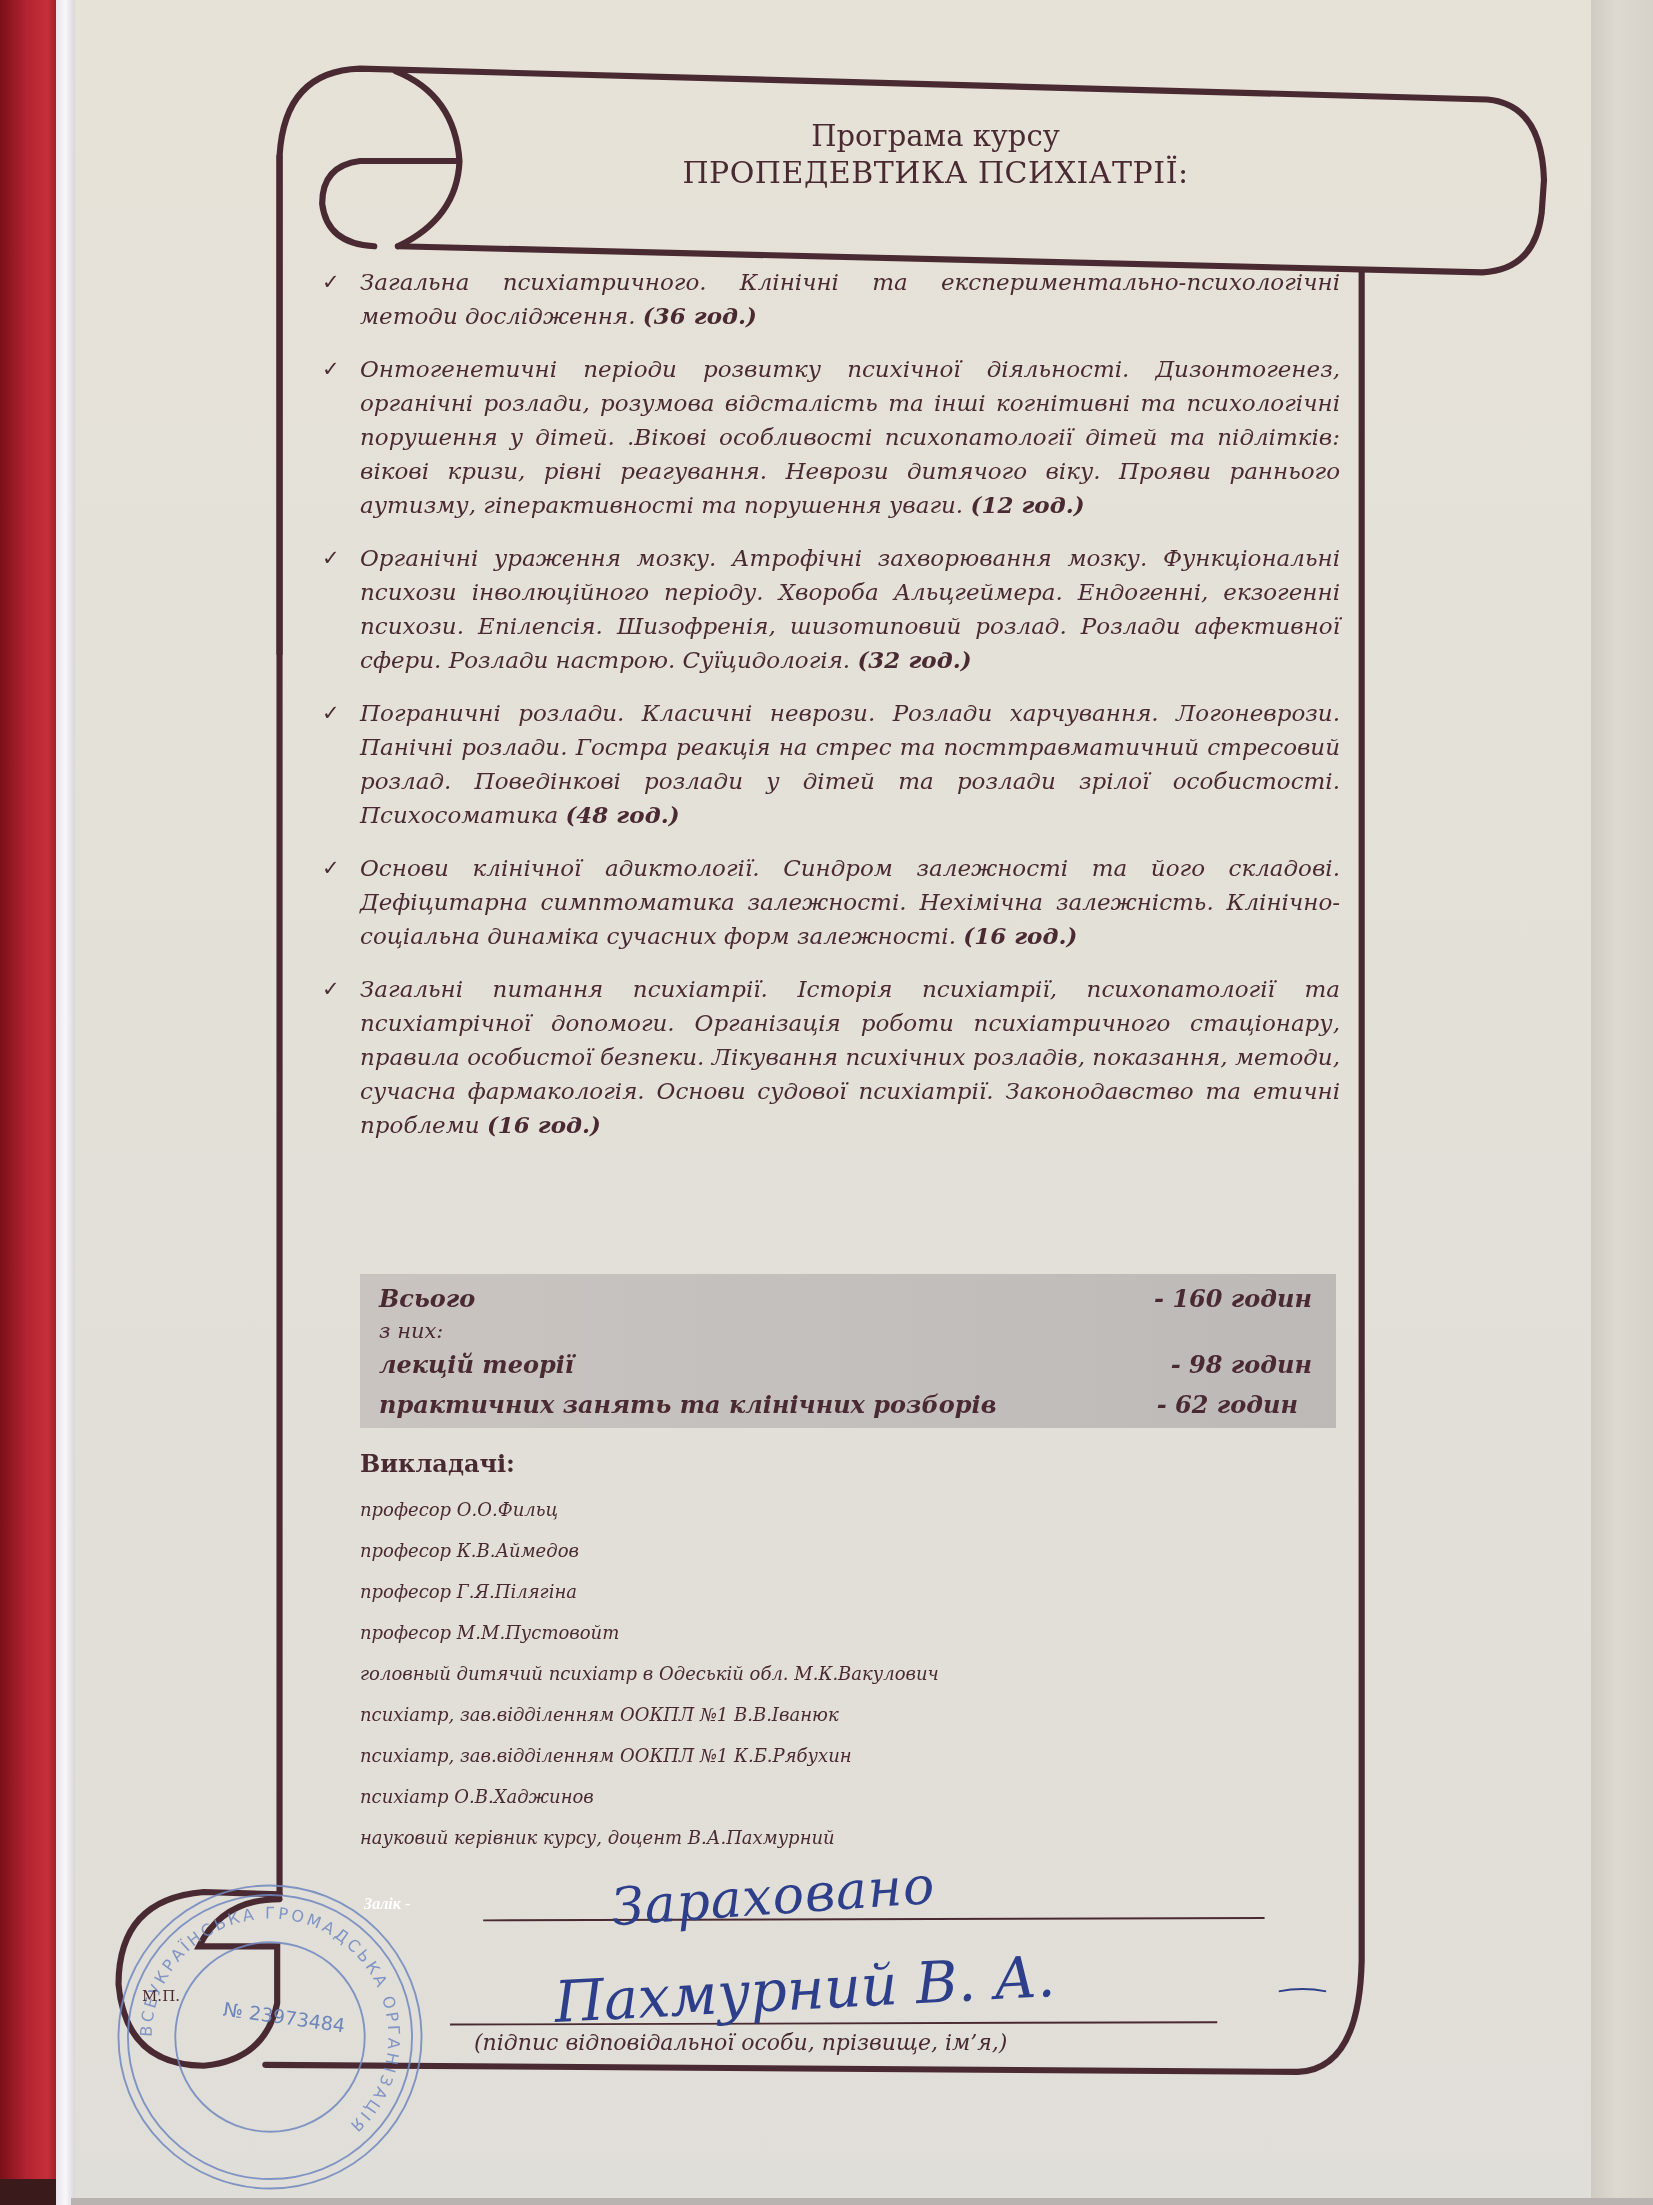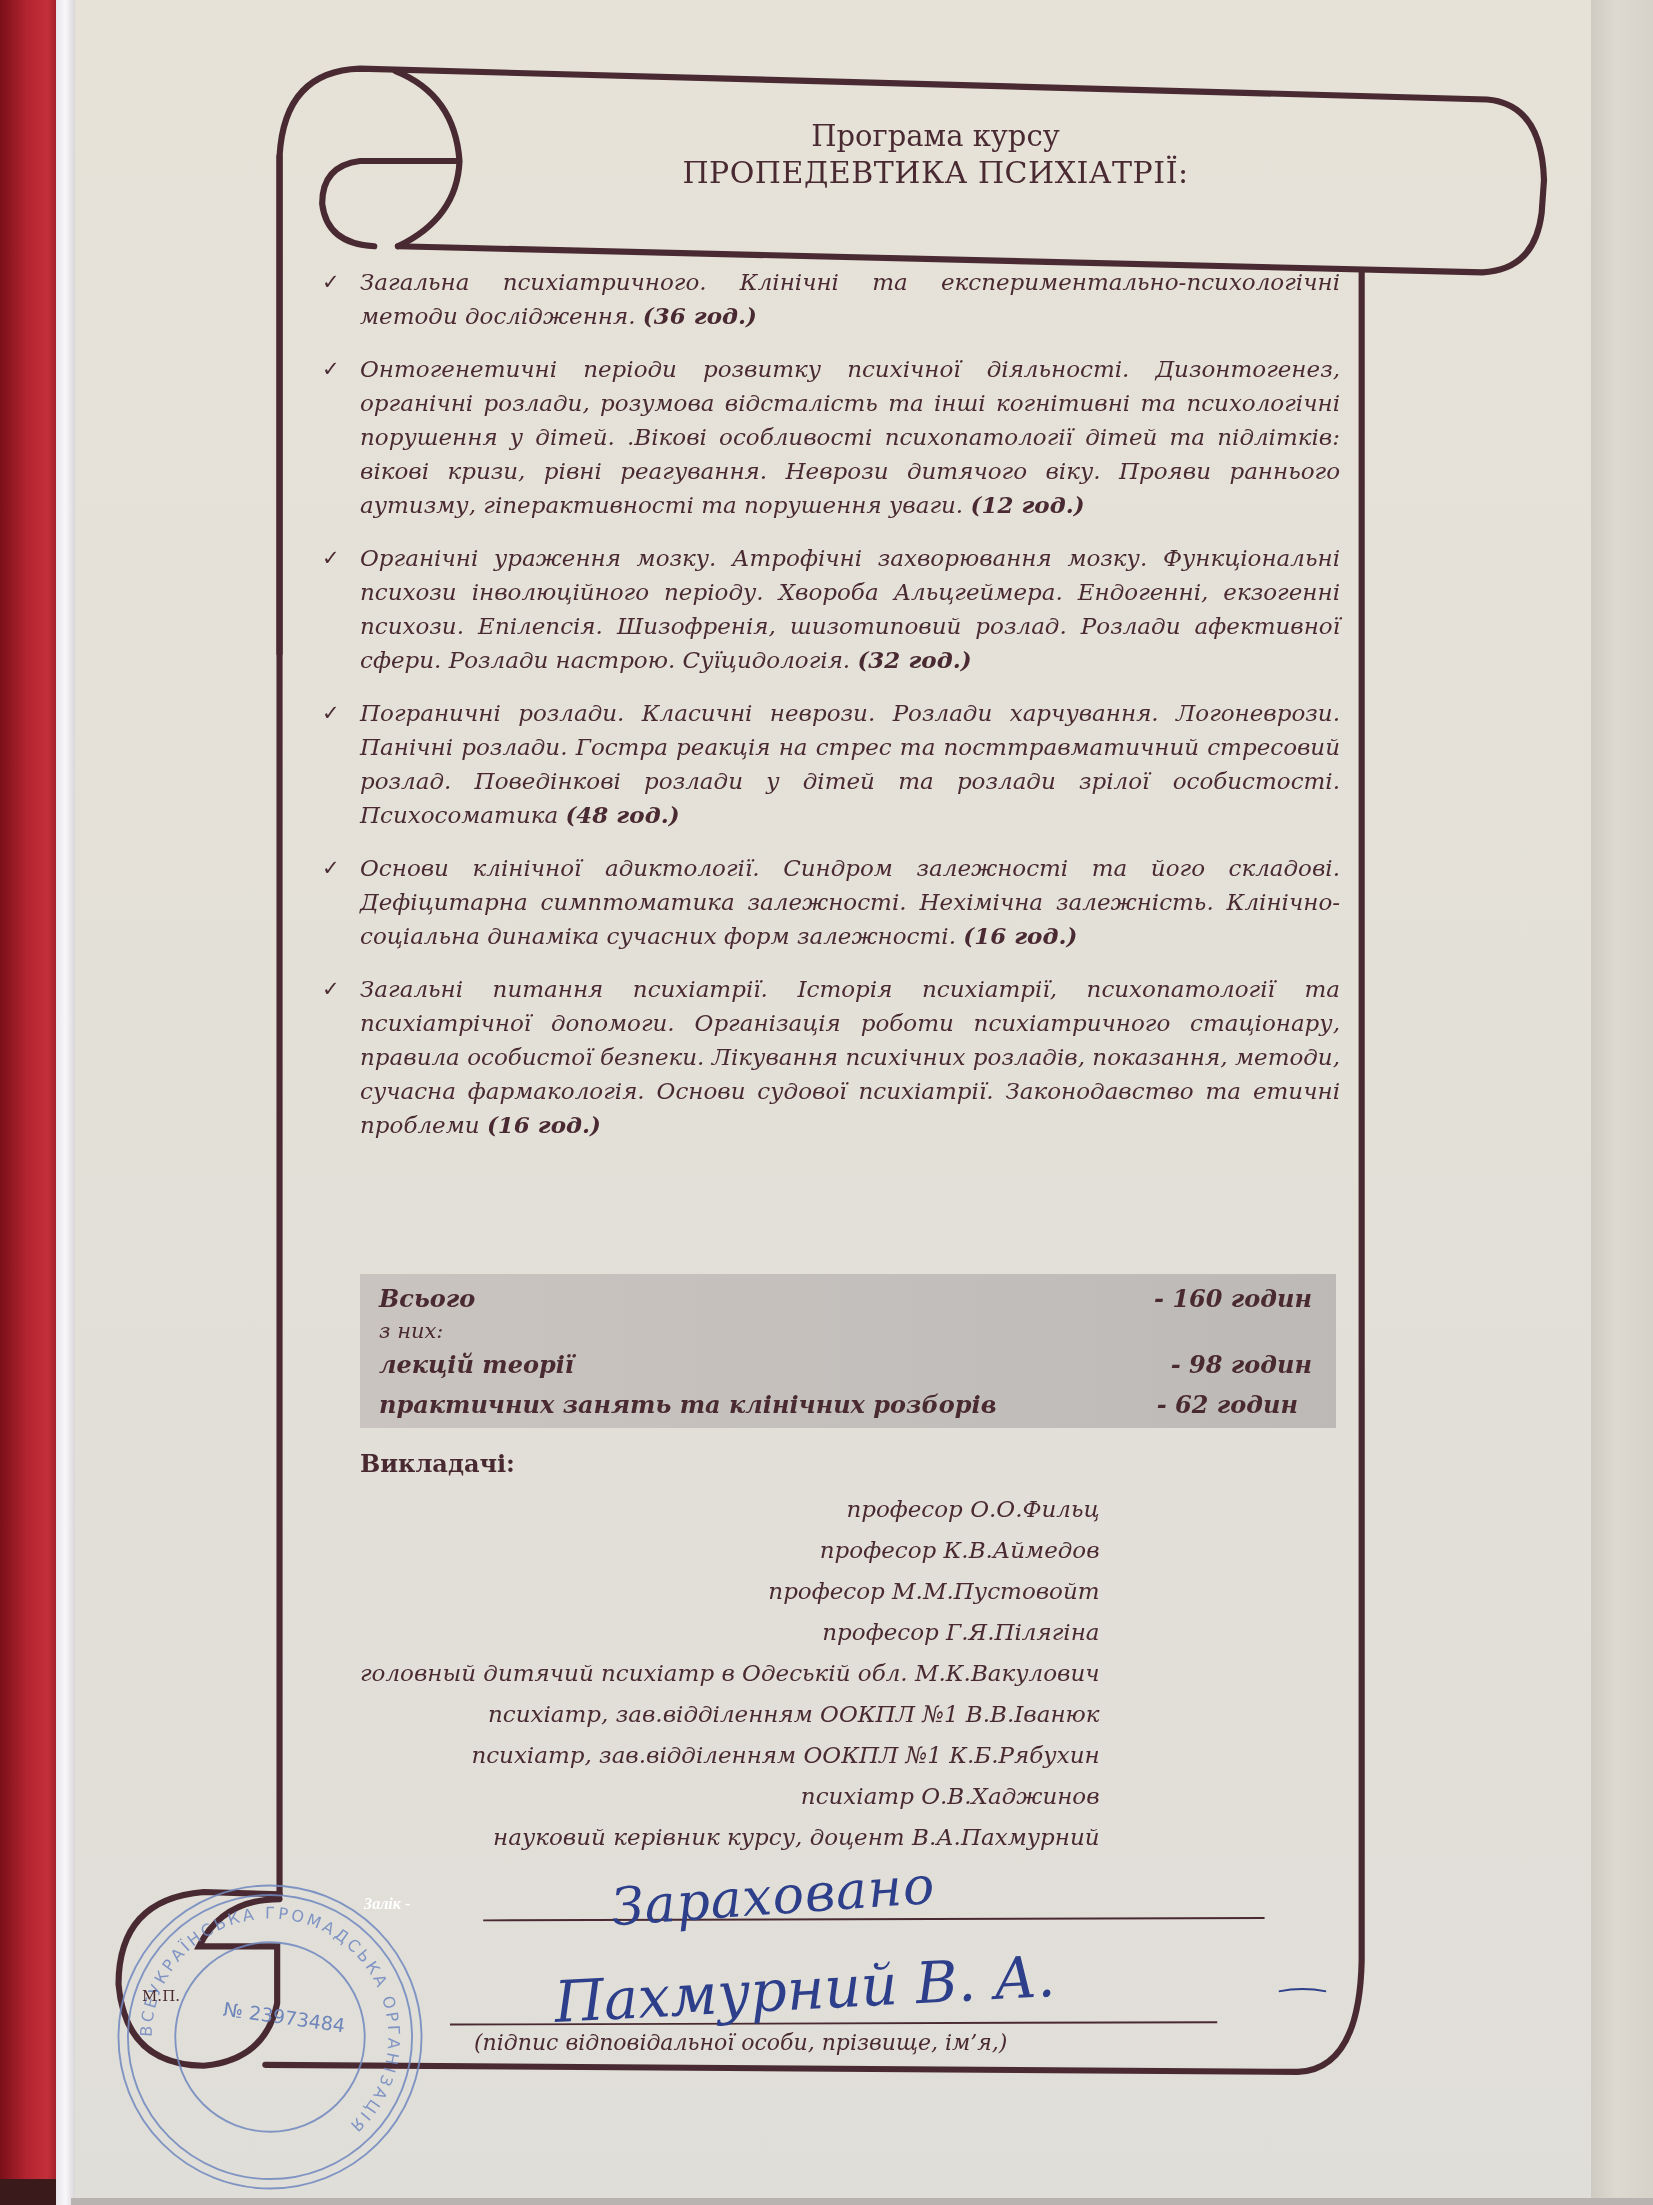--- a/index.html
+++ b/index.html
@@ -34,21 +34,21 @@
 
   .summary { position:absolute; left:360px; top:1274px; width:976px; height:154px;
     background:linear-gradient(90deg,#c9c4c0,#c2bebb 60%,#bdb9b6); }
   .sum-row { position:absolute; left:19px; right:24px; font-family:"DejaVu Serif", serif;
     font-style:italic; font-weight:bold; font-size:24px; color:#4a2a32; }
   .sum-row .val { position:absolute; right:0; top:0; }
   .sum-sub { position:absolute; left:19px; top:45px; font-style:italic; font-size:21px; color:#4a2a32; font-family:"DejaVu Serif", serif; }
 
   .teachers { position:absolute; left:360px; top:1449px; font-family:"DejaVu Serif", serif; color:#4a2a32; }
   .teachers .head { font-weight:bold; font-size:24px; margin-bottom:11.4px; }
-  .teachers .t { font-style:italic; font-size:23px; line-height:41px; white-space:nowrap;text-align:right; }
+  .teachers .t { font-style:italic; font-size:18px; line-height:41px; white-space:nowrap; }
 
   .zalik { position:absolute; left:364px; top:1895px; font-family:Liberation Serif, serif; font-style:italic;
     font-weight:bold; font-size:16px; color:#ffffff; }
   .mp { position:absolute; left:142px; top:1987px; font-family:"DejaVu Serif", serif; font-size:15px; color:#4a2a32; }
   .sig-caption { position:absolute; left:474px; top:2030px; font-family:"DejaVu Serif", serif; font-style:italic;
     font-size:22px; color:#4a2a32; }
   .hand { position:absolute; font-family:"DejaVu Serif", serif; font-style:italic; color:#2d3f8a; }
   .hand.zach { left:611px; top:1866px; font-size:52px; transform:rotate(-4deg); letter-spacing:0.9px; }
   .hand.sig { left:554px; top:1956px; font-size:57px; transform:rotate(-3deg); }
 
@@ -154,22 +154,22 @@
   <div class="sum-row" style="top:116px;">
     <span>практичних занять та клінічних розборів</span>
     <span class="val" style="right:14px;">-   62 годин</span>
   </div>
 </div>
 
 <div class="teachers">
   <div class="head">Викладачі:</div>
   <div class="t">професор О.О.Фильц</div>
   <div class="t">професор К.В.Аймедов</div>
+  <div class="t">професор Г.Я.Пілягіна</div>
   <div class="t">професор М.М.Пустовойт</div>
-  <div class="t">професор Г.Я.Пілягіна</div>
   <div class="t">головный дитячий психіатр в Одеській обл. М.К.Вакулович</div>
   <div class="t">психіатр, зав.відділенням ООКПЛ №1 В.В.Іванюк</div>
   <div class="t">психіатр, зав.відділенням ООКПЛ №1 К.Б.Рябухин</div>
   <div class="t">психіатр  О.В.Хаджинов</div>
   <div class="t">науковий керівник курсу, доцент В.А.Пахмурний</div>
 </div>
 
 <div class="zalik">
   <span>Залік</span>
   <span style="font-weight:normal;">-</span>

